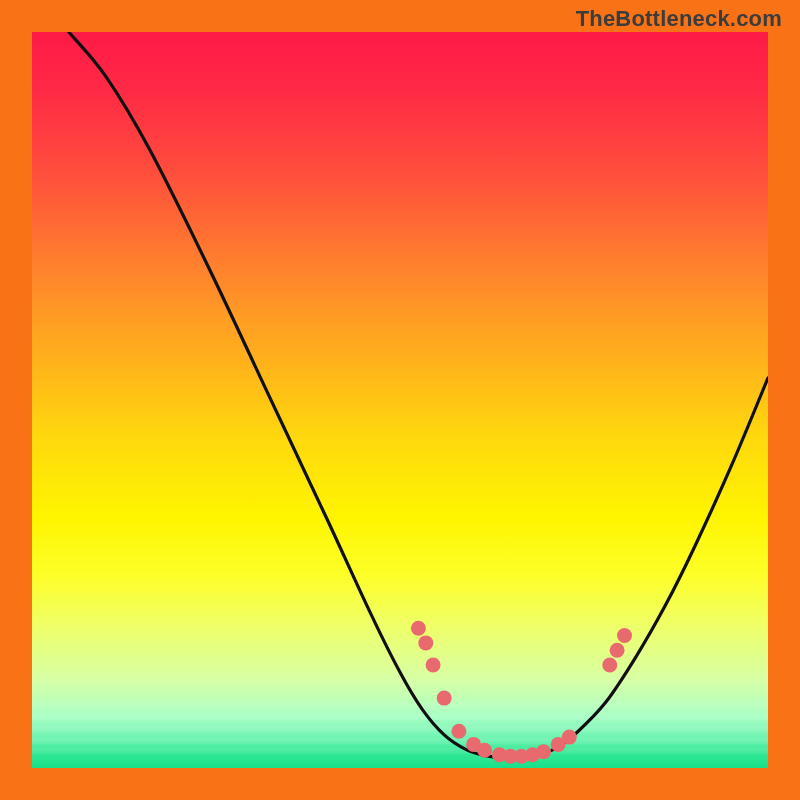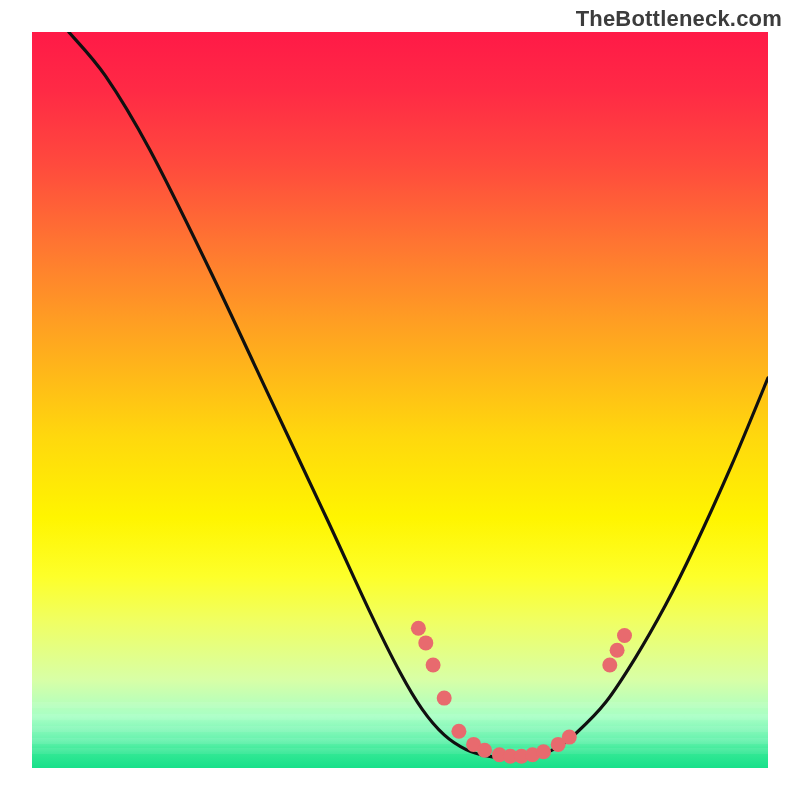--- a/index.html
+++ b/index.html
@@ -9,21 +9,21 @@
     height: 800px;
     background: #000;
     overflow: hidden;
   }
   .frame {
     position: absolute;
     left: 0;
     top: 0;
     width: 800px;
     height: 800px;
-    background: #ffffff;
+    background: #f97316;
   }
   .plot-area {
     position: absolute;
     left: 32px;
     top: 32px;
     width: 736px;
     height: 736px;
     overflow: hidden;
   }
   .gradient {

